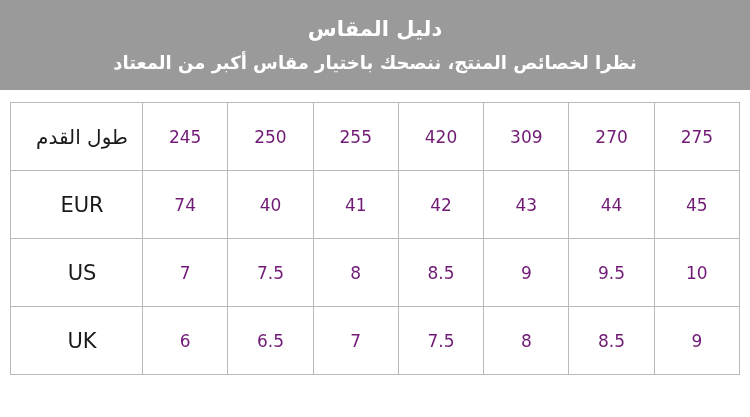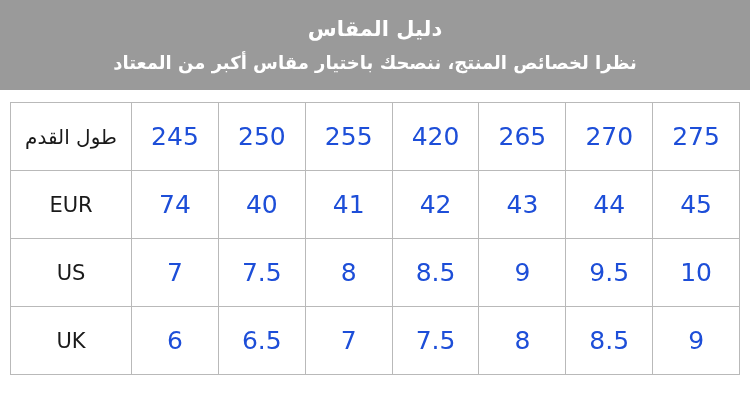--- a/index.html
+++ b/index.html
@@ -60,46 +60,47 @@
     text-align: center;
     vertical-align: middle;
     font-size: 22px;
     color: #222222;
     padding: 0;
   }
   table.size-table td.label-cell {
     font-size: 21px;
     color: #1a1a1a;
     width: 120px;
+    padding-left: 11px;
   }
   table.size-table tr.row-foot td.label-cell {
     font-size: 20px;
   }
   table.size-table td.value-cell {
-    font-size: 25px;
-    color: #1d4ed8;
+    font-size: 17px;
+    color: #701a75;
   }
 </style>
 </head>
 <body>
 
 <div class="page">
 
   <div class="header">
     <div class="header-title">دليل المقاس</div>
     <div class="header-subtitle">نظرا لخصائص المنتج، ننصحك باختيار مقاس أكبر من المعتاد</div>
   </div>
 
   <div class="table-wrap">
     <table class="size-table">
       <tbody>
         <tr class="row-foot">
           <td class="value-cell">275</td>
           <td class="value-cell">270</td>
-          <td class="value-cell">265</td>
+          <td class="value-cell">309</td>
           <td class="value-cell">420</td>
           <td class="value-cell">255</td>
           <td class="value-cell">250</td>
           <td class="value-cell">245</td>
           <td class="label-cell">طول القدم</td>
         </tr>
         <tr>
           <td class="value-cell">45</td>
           <td class="value-cell">44</td>
           <td class="value-cell">43</td>

